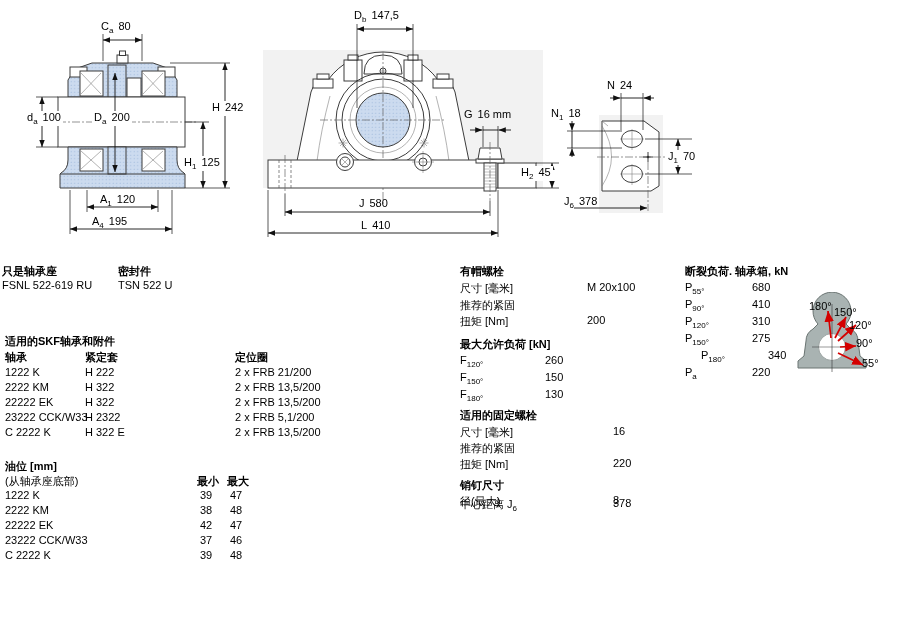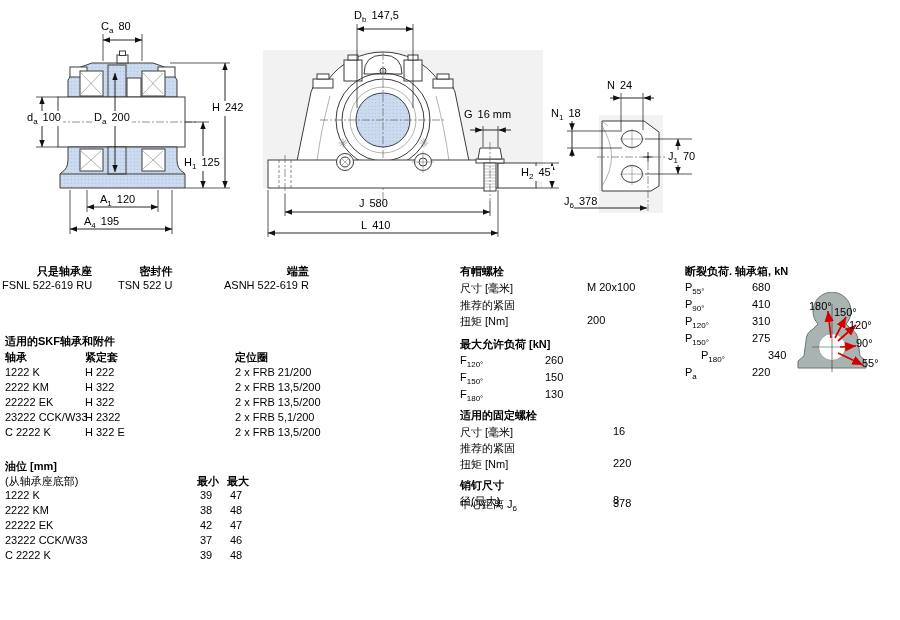--- a/index.html
+++ b/index.html
@@ -1,19 +1,19 @@
 <!DOCTYPE html>
 <html><head>
 <meta charset="utf-8">
 <style>
   html,body{margin:0;padding:0;background:#fff;}
   .screen{position:relative;width:900px;height:620px;background:#fff;overflow:hidden;
           font-family:"Liberation Sans",sans-serif;font-size:11px;color:#000;}
   .a{position:absolute;}
-  .b{font-weight:bold;text-align:right;}
+  .b{font-weight:bold;}
   svg.drawings{position:absolute;left:0;top:0;}
   svg.bsvg{position:absolute;left:782px;top:292px;}
   
   .dim{position:absolute;white-space:nowrap;font-size:11px;line-height:12px;}
   .dim sub{font-size:8px;line-height:8px;}
   .dim .v{margin-left:5px;}
   .dim.bg{background:#fff;padding:0 2px;}
   
   .row{position:absolute;left:0;right:0;height:15px;}
   .row span{position:absolute;white-space:nowrap;}
@@ -211,45 +211,41 @@
       </g>
     </g>
   </svg>
 
   <span class="dim" style="left:101px;top:20px"><span>C</span><sub>a</sub><span class="v">80</span></span>
   <span class="dim bg" style="left:25px;top:111px"><span>d</span><sub>a</sub><span class="v">100</span></span>
   <span class="dim bg" style="left:92px;top:111px"><span>D</span><sub>a</sub><span class="v">200</span></span>
   <span class="dim bg" style="left:210px;top:101px"><span>H</span><sub></sub><span class="v">242</span></span>
   <span class="dim bg" style="left:182px;top:156px"><span>H</span><sub>1</sub><span class="v">125</span></span>
   <span class="dim" style="left:100px;top:193px"><span>A</span><sub>1</sub><span class="v">120</span></span>
-  <span class="dim" style="left:84px;top:215px"><span>A</span><sub>4</sub><span class="v">195</span></span>
+  <span class="dim" style="left:92px;top:215px"><span>A</span><sub>4</sub><span class="v">195</span></span>
 
   <span class="dim" style="left:354px;top:9px"><span>D</span><sub>b</sub><span class="v">147,5</span></span>
   <span class="dim" style="left:464px;top:108px"><span>G</span><sub></sub><span class="v">16 mm</span></span>
   <span class="dim bg" style="left:519px;top:166px"><span>H</span><sub>2</sub><span class="v">45</span></span>
   <span class="dim" style="left:359px;top:197px"><span>J</span><sub></sub><span class="v">580</span></span>
   <span class="dim" style="left:361px;top:219px"><span>L</span><sub></sub><span class="v">410</span></span>
 
   <span class="dim" style="left:607px;top:79px"><span>N</span><sub></sub><span class="v">24</span></span>
   <span class="dim" style="left:551px;top:107px"><span>N</span><sub>1</sub><span class="v">18</span></span>
   <span class="dim bg" style="left:666px;top:150px"><span>J</span><sub>1</sub><span class="v">70</span></span>
   <span class="dim" style="left:564px;top:195px"><span>J</span><sub>6</sub><span class="v">378</span></span>
 
   <div class="a" style="left:2px;top:264px;width:450px;height:32px">
     <div class="a" style="left:0;top:0">
       <div class="b">只是轴承座</div>
       <div>FSNL 522-619 RU</div>
     </div>
     <div class="a" style="left:116px;top:0">
       <div class="b">密封件</div>
       <div>TSN 522 U</div>
-    </div>
-    <div class="a" style="left:222px;top:0">
-      <div class="b">端盖</div>
-      <div>ASNH 522-619 R</div>
     </div>
   </div>
 
   <div class="a" style="left:5px;top:334px;width:440px;height:120px">
     <div class="b a" style="left:0;top:0">适用的SKF轴承和附件</div>
     <div class="row" style="top:16px">
       <span class="b" style="left:0">轴承</span>
       <span class="b" style="left:80px">紧定套</span>
       <span class="b" style="left:230px">定位圈</span>
     </div>

